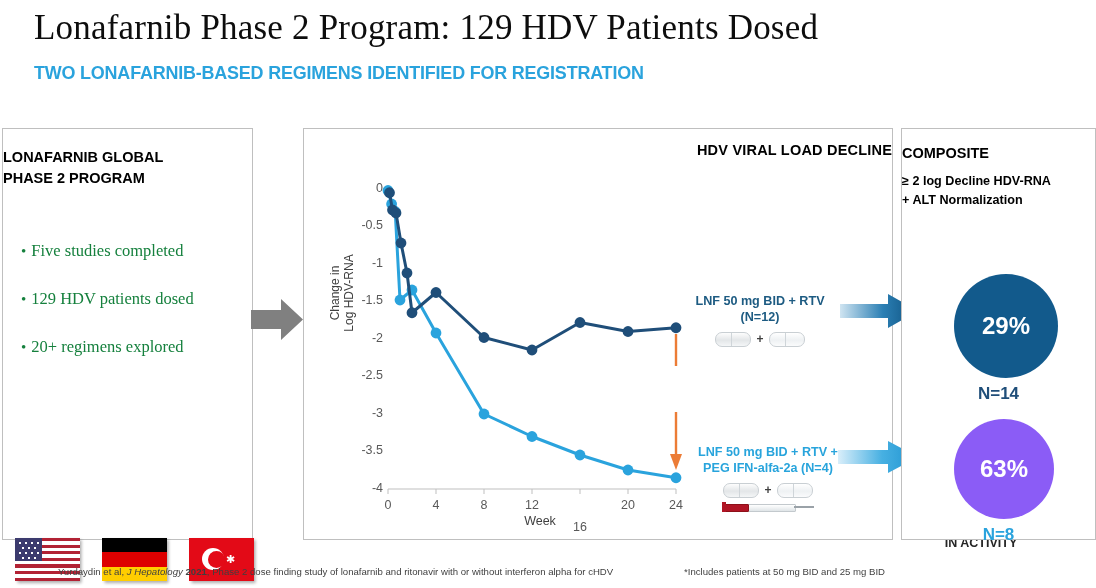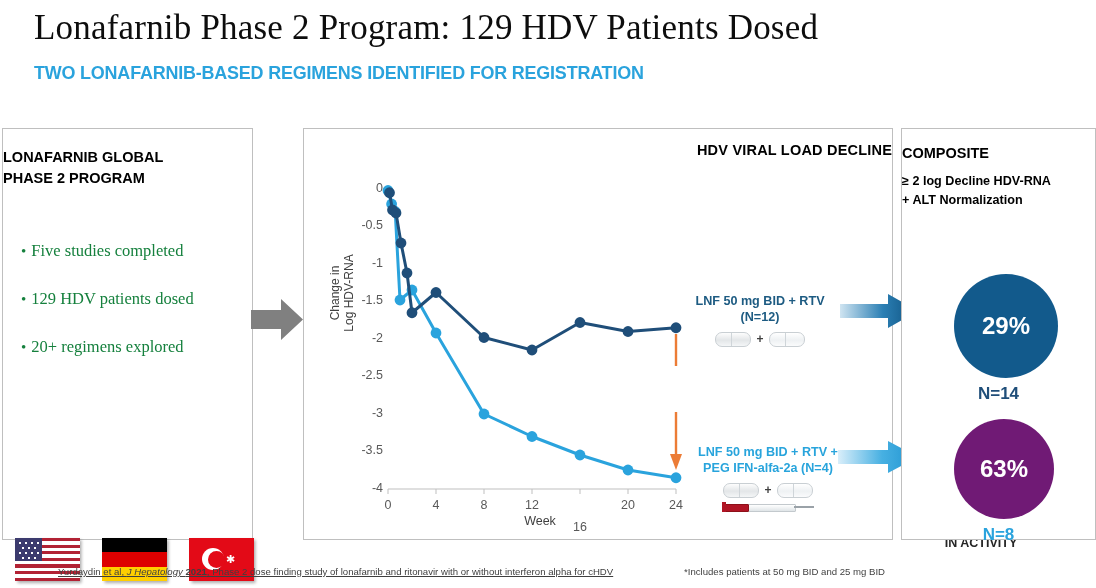--- a/index.html
+++ b/index.html
@@ -135,32 +135,32 @@
   .syringe .liquid{position:absolute;left:3px;top:2px;width:22px;height:6px;background:#b01525;border:1px solid #8d1019;border-radius:1px;}
   .syringe .needle{position:absolute;left:72px;top:4.2px;width:20px;height:1.4px;background:#9aa2a8;}
   .syringe .plunger{position:absolute;left:0px;top:0px;width:4px;height:10px;background:#b01525;}
 
   
   .circle{
     position:absolute;border-radius:50%;display:flex;align-items:center;justify-content:center;
     color:#fff;font-weight:bold;font-size:24px;
   }
   #circle-1{left:52px;top:145px;width:104px;height:104px;background:#125a8c;}
-  #circle-2{left:52px;top:290px;width:100px;height:100px;background:#701a75;}
+  #circle-2{left:52px;top:290px;width:100px;height:100px;background:#8b5cf6;}
   .nlabel{position:absolute;width:193px;text-align:center;font-size:17px;font-weight:bold;}
   #n-1{left:0;top:255px;color:#1f4e79;}
   #n-2{left:0;top:396px;color:#2aa3dd;}
 
   
   #arrow-1{position:absolute;left:840px;top:293px;width:78px;height:36px;}
   #arrow-2{position:absolute;left:838px;top:440px;width:80px;height:34px;}
 
   
   .footnote{position:absolute;font-size:9.6px;color:#3f3f3f;white-space:nowrap;}
-  #footnote-1{left:58px;top:566px;text-decoration:underline;}
+  #footnote-1{left:58px;top:566px;}
   #footnote-2{left:684px;top:566px;}
   .footnote i{font-style:italic;}
   .footnote b{font-weight:bold;}
 </style>
 </head>
 <body>
 
 <div class="slide">
 
   <div class="title">Lonafarnib Phase 2 Program: 129 HDV Patients Dosed</div>

